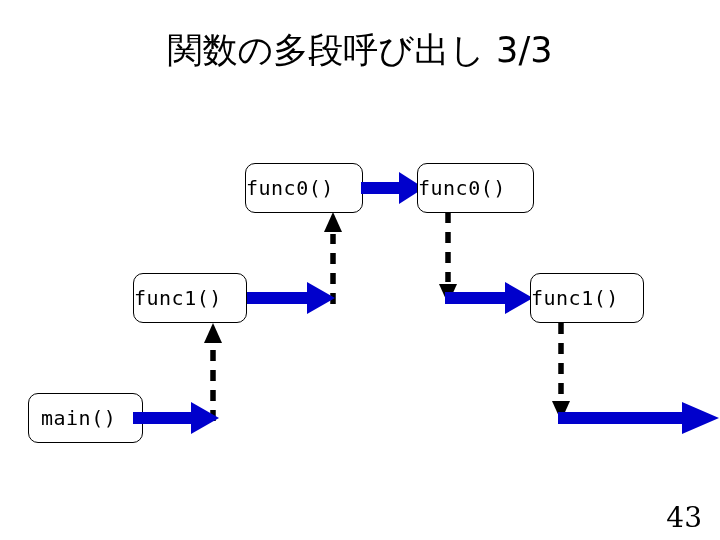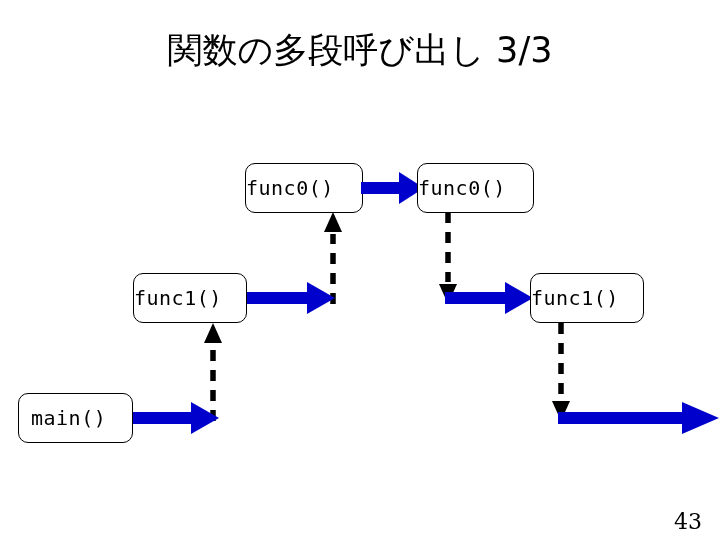--- a/index.html
+++ b/index.html
@@ -70,21 +70,21 @@
     display: block;
   }
   .dashed-conn svg { display: block; }
 
   
   #page-number {
     position: absolute;
     right: 18px;
     bottom: 6px;
     font-family: "DejaVu Serif", "Liberation Serif", serif;
-    font-size: 22px;
+    font-size: 28px;
     color: #000000;
   }
 </style>
 </head>
 <body>
 
 <div id="slide">
 
   <div id="slide-title">関数の多段呼び出し 3/3</div>
 
@@ -143,21 +143,21 @@
     </svg>
   </div>
 
   <div class="dashed-conn" style="left:551px; top:323px; width:20px; height:98px;">
     <svg width="20" height="98" viewBox="0 0 20 98">
       <line x1="10" y1="0" x2="10" y2="76" stroke="#000000" stroke-width="5.5" stroke-dasharray="11,9"></line>
       <path d="M10,98 L19,78 L1,78 Z" fill="#000000"></path>
     </svg>
   </div>
 
-  <div class="frame-box" style="left:18px; top:393px; width:115px; height:50px;">
+  <div class="frame-box" style="left:28px; top:393px; width:115px; height:50px;">
     <span class="frame-label left-align">main()</span>
   </div>
 
   <div class="blue-arrow" style="left:133px; top:401px; width:87px; height:34px;">
     <svg width="87" height="34" viewBox="0 0 87 34">
       <path d="M0,11 L58,11 L58,1 L86,17 L58,33 L58,23 L0,23 Z" fill="#0000CC"></path>
     </svg>
   </div>
 
   <div class="blue-arrow" style="left:558px; top:401px; width:162px; height:34px;">

